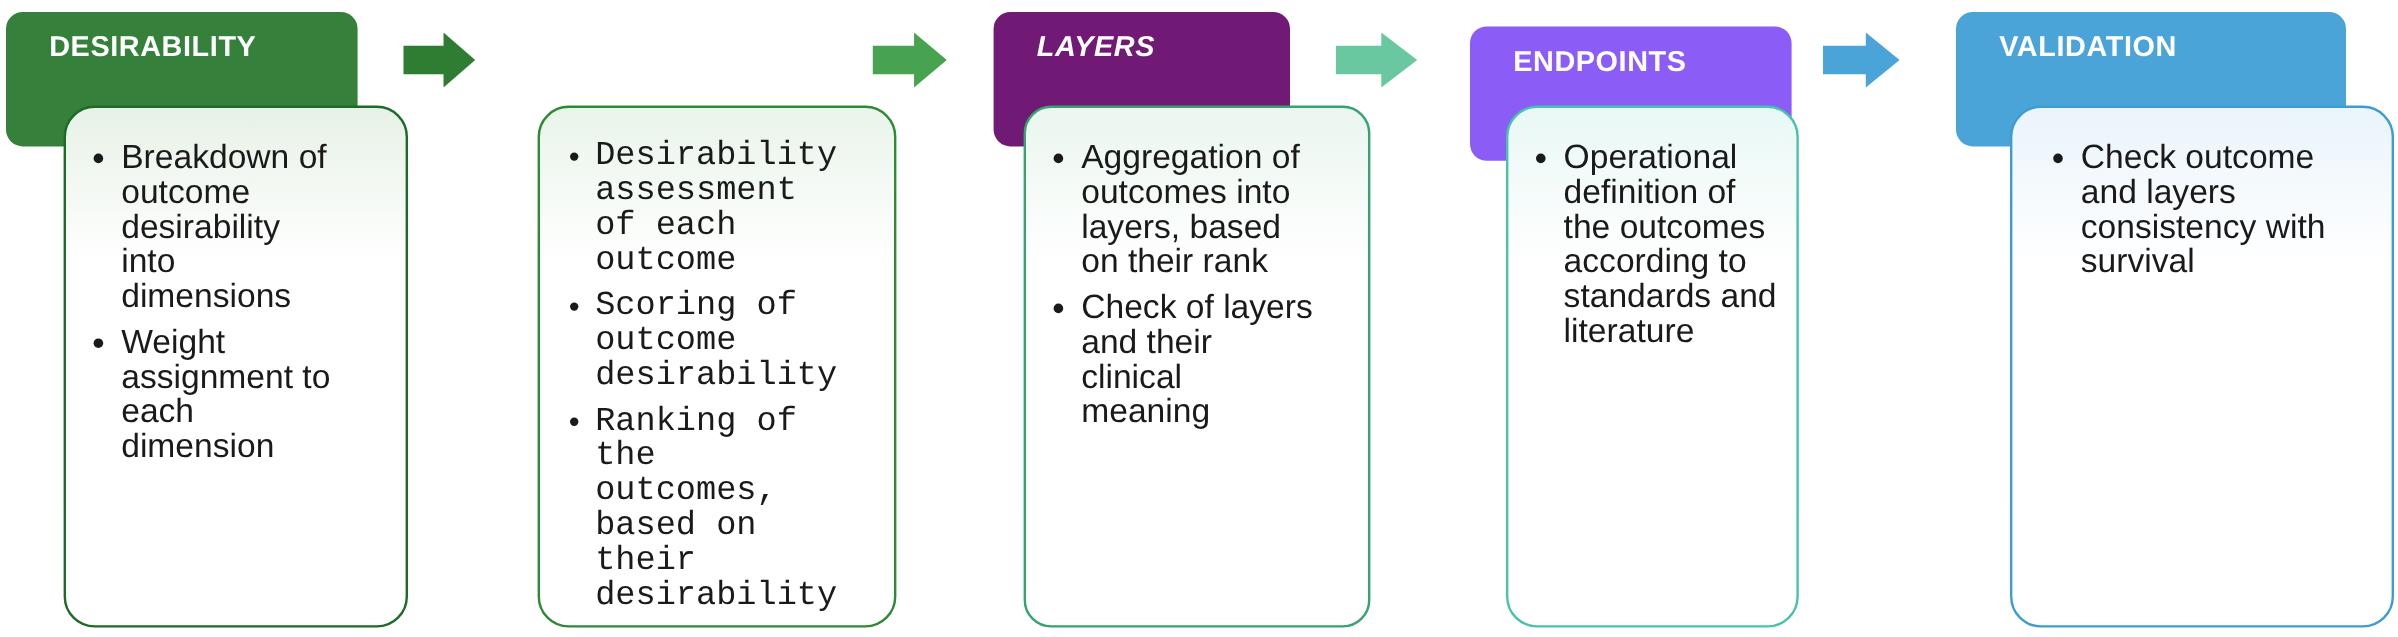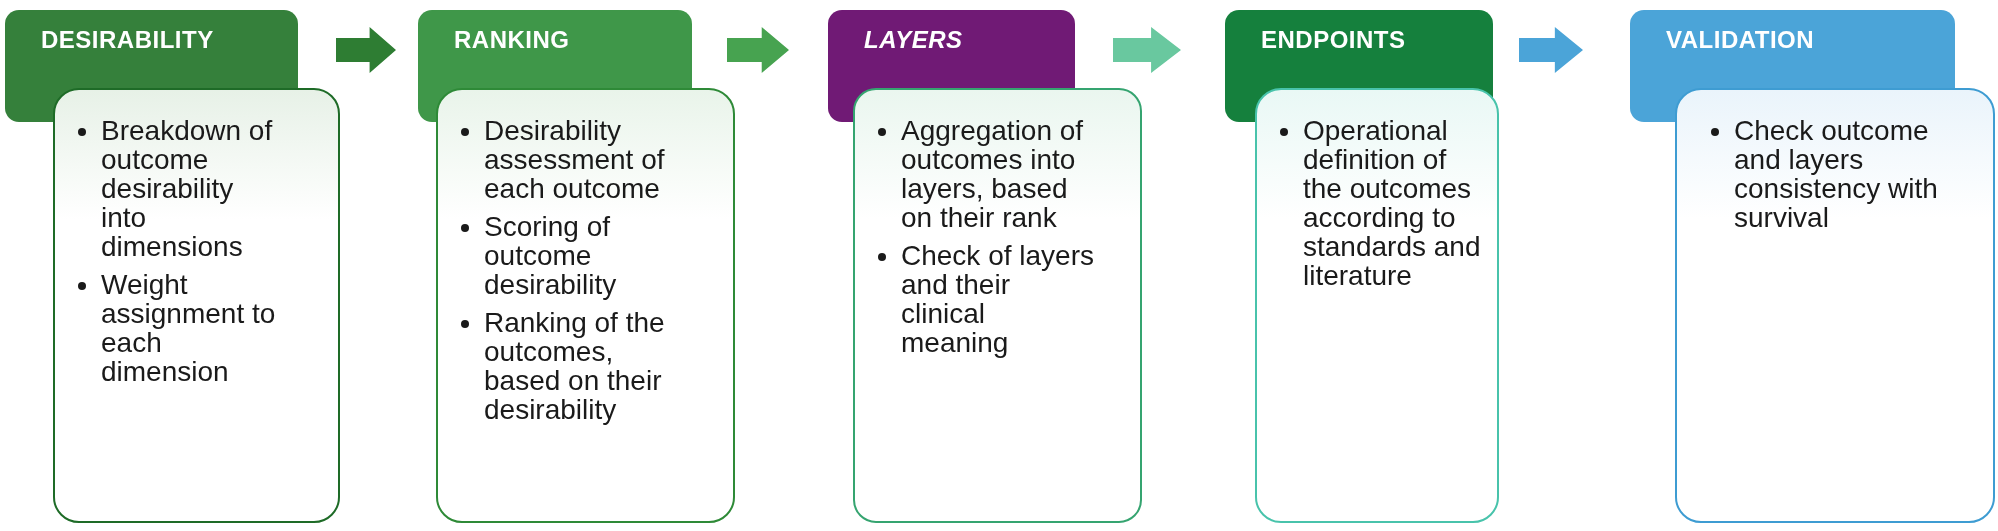--- a/index.html
+++ b/index.html
@@ -45,21 +45,21 @@
   }
   .stage-card li{ margin-bottom:9px; }
   .arrow{
     position:absolute;
     top:27px;height:46px;
     z-index:1;
     clip-path:polygon(0% 24%, 56% 24%, 56% 0%, 100% 50%, 56% 100%, 56% 76%, 0% 76%);
   }
   
   .s1-h{left:5px;width:293px;}    .s1-c{left:53px;width:287px;}  .s1-c ul{width:178px;}
-  .s2-h{left:418px;width:274px;}  .s2-c{left:436px;width:299px;} .s2-c ul{width:198px;}
+  .s2-h{left:418px;width:274px;}  .s2-c{left:448px;width:299px;font-family:Liberation Mono, monospace;} .s2-c ul{width:198px;}
   .s3-h{left:828px;width:247px;}  .s3-c{left:853px;width:289px;border-radius:23px;} .s3-c ul{width:196px;}
   .s4-h{left:1225px;width:268px;} .s4-c{left:1255px;width:244px;}.s4-c ul{width:182px;}
   .s5-h{left:1630px;width:325px;} .s5-c{left:1675px;width:320px;}.s5-c ul{width:212px;}
   .a1{left:336px;width:60px;}
   .a2{left:727px;width:62px;}
   .a3{left:1113px;width:68px;}
   .a4{left:1519px;width:64px;}
 </style>
 </head>
 <body>
@@ -71,23 +71,20 @@
   </div>
   <div class="stage-card s1-c" style="border-color: rgb(30, 107, 39); --tint: #E7F1E7;">
     <ul>
       <li>Breakdown of outcome desirability into dimensions</li>
       <li>Weight assignment to each dimension</li>
     </ul>
   </div>
 
   <div class="arrow a1" style="background-color: rgb(46, 125, 51);"></div>
 
-  <div class="stage-header s2-h" style="background-color: rgb(63, 151, 73);">
-    <span class="hdr-label">RANKING</span>
-  </div>
   <div class="stage-card s2-c" style="border-color: rgb(46, 138, 55); --tint: #E9F4EA;">
     <ul>
       <li>Desirability assessment of each outcome</li>
       <li>Scoring of outcome desirability</li>
       <li>Ranking of the outcomes, based on their desirability</li>
     </ul>
   </div>
 
   <div class="arrow a2" style="background-color: rgb(71, 163, 80);"></div>
 
@@ -96,21 +93,21 @@
   </div>
   <div class="stage-card s3-c" style="border-color: rgb(53, 164, 112); --tint: #EAF6EF;">
     <ul>
       <li>Aggregation of outcomes into layers, based on their rank</li>
       <li>Check of layers and their clinical meaning</li>
     </ul>
   </div>
 
   <div class="arrow a3" style="background-color: rgb(105, 200, 159);"></div>
 
-  <div class="stage-header s4-h" style="background-color: #15803d;">
+  <div class="stage-header s4-h" style="background-color: #8b5cf6; margin-top: 12px;">
     <span class="hdr-label">ENDPOINTS</span>
   </div>
   <div class="stage-card s4-c" style="border-color: rgb(72, 195, 171); --tint: #E9F8F5;">
     <ul>
       <li>Operational definition of the outcomes according to standards and literature</li>
     </ul>
   </div>
 
   <div class="arrow a4" style="background-color: rgb(75, 164, 216);"></div>
 

